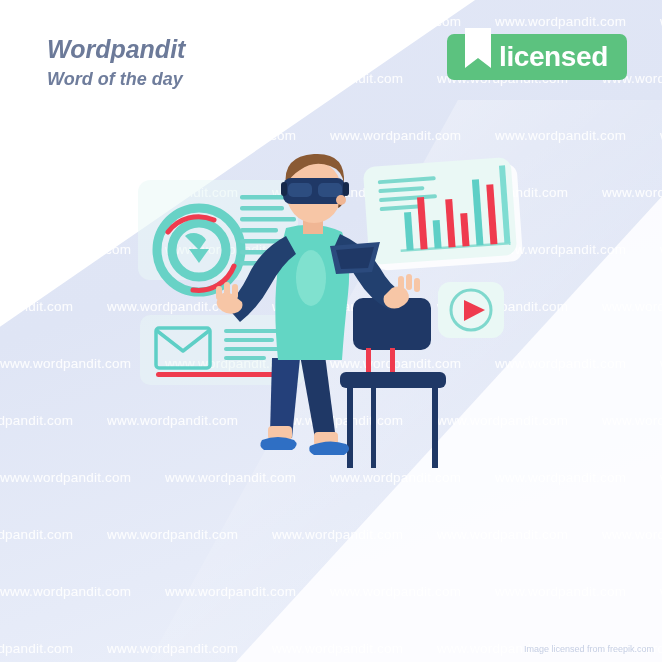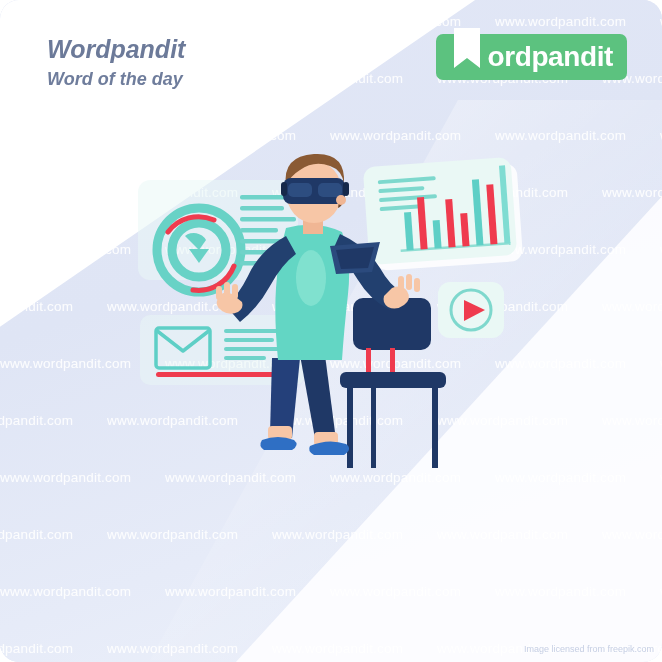--- a/index.html
+++ b/index.html
@@ -10,21 +10,20 @@
   }
   * { box-sizing: border-box; }
 
   .card {
     position: relative;
     width: 662px;
     height: 662px;
     overflow: hidden;
     font-family: "Liberation Sans", sans-serif;
     background: #dfe5f5;
-    border-radius: 19px;
   }
 
   
   .bg-base {
     position: absolute;
     inset: 0;
     background: linear-gradient(160deg, #e2e7f6 0%, #dfe5f5 38%, #e6ebf8 70%, #eef2fb 100%);
   }
   .bg-wedge-tl {
     position: absolute;
@@ -264,21 +263,21 @@
 
   <div class="header-text">
     <div class="brand-title">Wordpandit</div>
     <div class="brand-sub">Word of the day</div>
   </div>
 
   <div class="logo">
     <svg class="logo-bookmark" viewBox="0 0 26 44">
       <path d="M0,0 L26,0 L26,40 L13,30 L0,40 Z" fill="#ffffff"></path>
     </svg>
-    <span class="logo-text">ordpandit</span>
+    <span class="logo-text">licensed</span>
   </div>
 
   <svg class="illus" viewBox="0 0 662 360">
 
     <g>
       <rect x="138" y="60" width="160" height="100" rx="12" fill="#e9f7f5" opacity="0.55"></rect>
     </g>
 
     <g fill="none" stroke-linecap="round">
       <circle cx="199" cy="130" r="42" stroke="#68d2c6" stroke-width="9"></circle>

